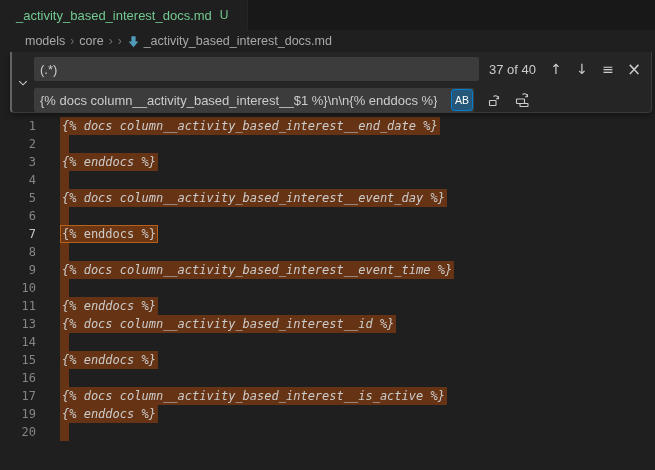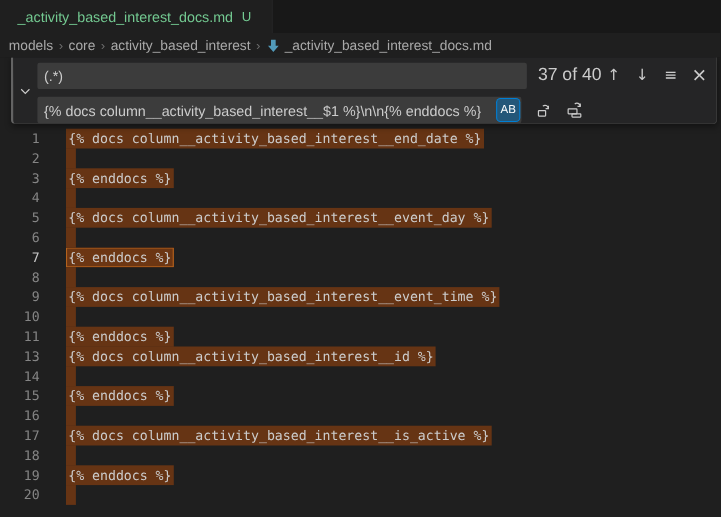--- a/index.html
+++ b/index.html
@@ -10,34 +10,34 @@
   
   .tabbar { height:30px; background:#181818; display:flex; align-items:stretch; }
   .tab { width:248px; background:#1f1f1f; display:flex; align-items:center; gap:6px;
     padding:0 10px; border-right:1px solid #252526; }
   .tab-label { font-size:13px; color:#73c991; white-space:nowrap; }
   .tab-git { font-size:12px; color:#73c991; margin-left:2px; }
   .tab-dot { width:8px; height:8px; border-radius:50%; background:#ffffff; margin-left:8px; }
 
   
   .breadcrumb { height:22px; background:#1f1f1f; display:flex; align-items:center;
-    padding-left:8px; font-size:12.5px; color:#a9a9a9; gap:5px; }
+    padding-left:25px; font-size:12.5px; color:#a9a9a9; gap:5px; }
   .crumb { cursor:pointer; }
   .crumb-sep { color:#6e6e6e; font-size:12px; }
   .crumb-file { display:flex; align-items:center; gap:4px; }
 
   
   .editor { position:relative; width:655px; height:418px; overflow:hidden; background:#1f1f1f; }
   .lines { position:absolute; top:65px; left:0; width:100%;
     font-family:"DejaVu Sans Mono", monospace; font-size:12px; }
   .line { height:18px; line-height:18px; display:flex; white-space:pre; }
   .num { width:36px; text-align:right; color:#858585; flex:none; user-select:none; }
   .num.active { color:#c6c6c6; }
   .code { margin-left:24px; padding:0 2px; color:#cccccc; height:18px; }
-  .match-full .code { background:rgba(234,92,0,0.35); }
+  .match-full .code { background:rgba(234,92,0,0.35);font-style:italic; }
   .match-current .code { background:rgba(234,92,0,0.38);
     box-shadow:0 0 0 1px #b4621d inset; }
   .match-empty .code { width:9px; padding:0; background:rgba(234,92,0,0.35); }
 
   
   .findwidget { position:absolute; top:0; left:10px; width:642px; height:61px;
     background:#252526; border:1px solid #3a3a3a; border-left:2px solid #636363;
     border-top:none; border-radius:0 0 4px 4px; box-shadow:0 2px 6px rgba(0,0,0,.4);
     z-index:5; }
   .fw-toggle { position:absolute; left:0; top:0; width:22px; height:61px;
@@ -49,21 +49,21 @@
   .fw-input.find { width:445px; }
   .fw-input.replace { width:440px; }
   .fw-text { padding-left:6px; font-size:13px; color:#cccccc; white-space:nowrap;
     overflow:hidden; }
   .fw-opts { position:absolute; right:2px; top:2px; display:flex; gap:2px; }
   .opt { width:20px; height:20px; border-radius:3px; display:flex; align-items:center;
     justify-content:center; font-size:11px; color:#cccccc; cursor:pointer; }
   .opt.active { background:#245779; box-shadow:0 0 0 1px #007fd4; color:#ffffff; }
   .opt .ul { text-decoration:underline; }
   .opt.regex { font-weight:bold; font-size:12px; letter-spacing:1px; }
-  .fw-count { font-size:16px; color:#cccccc; margin-left:10px; white-space:nowrap; }
+  .fw-count { font-size:13px; color:#cccccc; margin-left:10px; white-space:nowrap; }
   .fw-actions { display:flex; align-items:center; margin-left:auto; margin-right:6px; gap:4px; }
   .fw-btn { width:22px; height:22px; display:flex; align-items:center; justify-content:center;
     color:#cccccc; font-size:14px; border-radius:3px; cursor:pointer;
     font-family:"DejaVu Sans", sans-serif; }
   .fw-btn svg { display:block; }
   .r-actions { display:flex; align-items:center; gap:6px; margin-left:10px; }
 
   svg.mdicon { display:block; }
 </style>
 </head>
@@ -80,21 +80,20 @@
       <span class="tab-git">U</span>
       <span class="tab-dot"></span>
     </div>
   </div>
 
   <div class="breadcrumb">
     <span class="crumb">models</span>
     <span class="crumb-sep">›</span>
     <span class="crumb">core</span>
     <span class="crumb-sep">›</span>
-    <span class="crumb">activity_based_interest</span>
     <span class="crumb-sep">›</span>
     <span class="crumb crumb-file">
       <svg class="mdicon" width="13" height="13" viewBox="0 0 16 16">
         <path d="M8 15 L2 8 H5.4 V1.5 H10.6 V8 H14 Z" fill="#519aba"></path>
       </svg>
       <span>_activity_based_interest_docs.md</span>
     </span>
   </div>
 
   <div class="editor">
@@ -166,18 +165,17 @@
         <div class="line match-current"><span class="num active">7</span><span class="code">{% enddocs %}</span></div>
         <div class="line match-empty"><span class="num">8</span><span class="code"></span></div>
         <div class="line match-full"><span class="num">9</span><span class="code">{% docs column__activity_based_interest__event_time %}</span></div>
         <div class="line match-empty"><span class="num">10</span><span class="code"></span></div>
         <div class="line match-full"><span class="num">11</span><span class="code">{% enddocs %}</span></div>
         <div class="line match-full"><span class="num">13</span><span class="code">{% docs column__activity_based_interest__id %}</span></div>
         <div class="line match-empty"><span class="num">14</span><span class="code"></span></div>
         <div class="line match-full"><span class="num">15</span><span class="code">{% enddocs %}</span></div>
         <div class="line match-empty"><span class="num">16</span><span class="code"></span></div>
         <div class="line match-full"><span class="num">17</span><span class="code">{% docs column__activity_based_interest__is_active %}</span></div>
-        <div class="line match-empty"><span class="num">18</span><span class="code"></span></div>
         <div class="line match-full"><span class="num">19</span><span class="code">{% enddocs %}</span></div>
         <div class="line match-empty"><span class="num">20</span><span class="code"></span></div>
       </div>
   </div>
 </div>
 
 </body></html>

